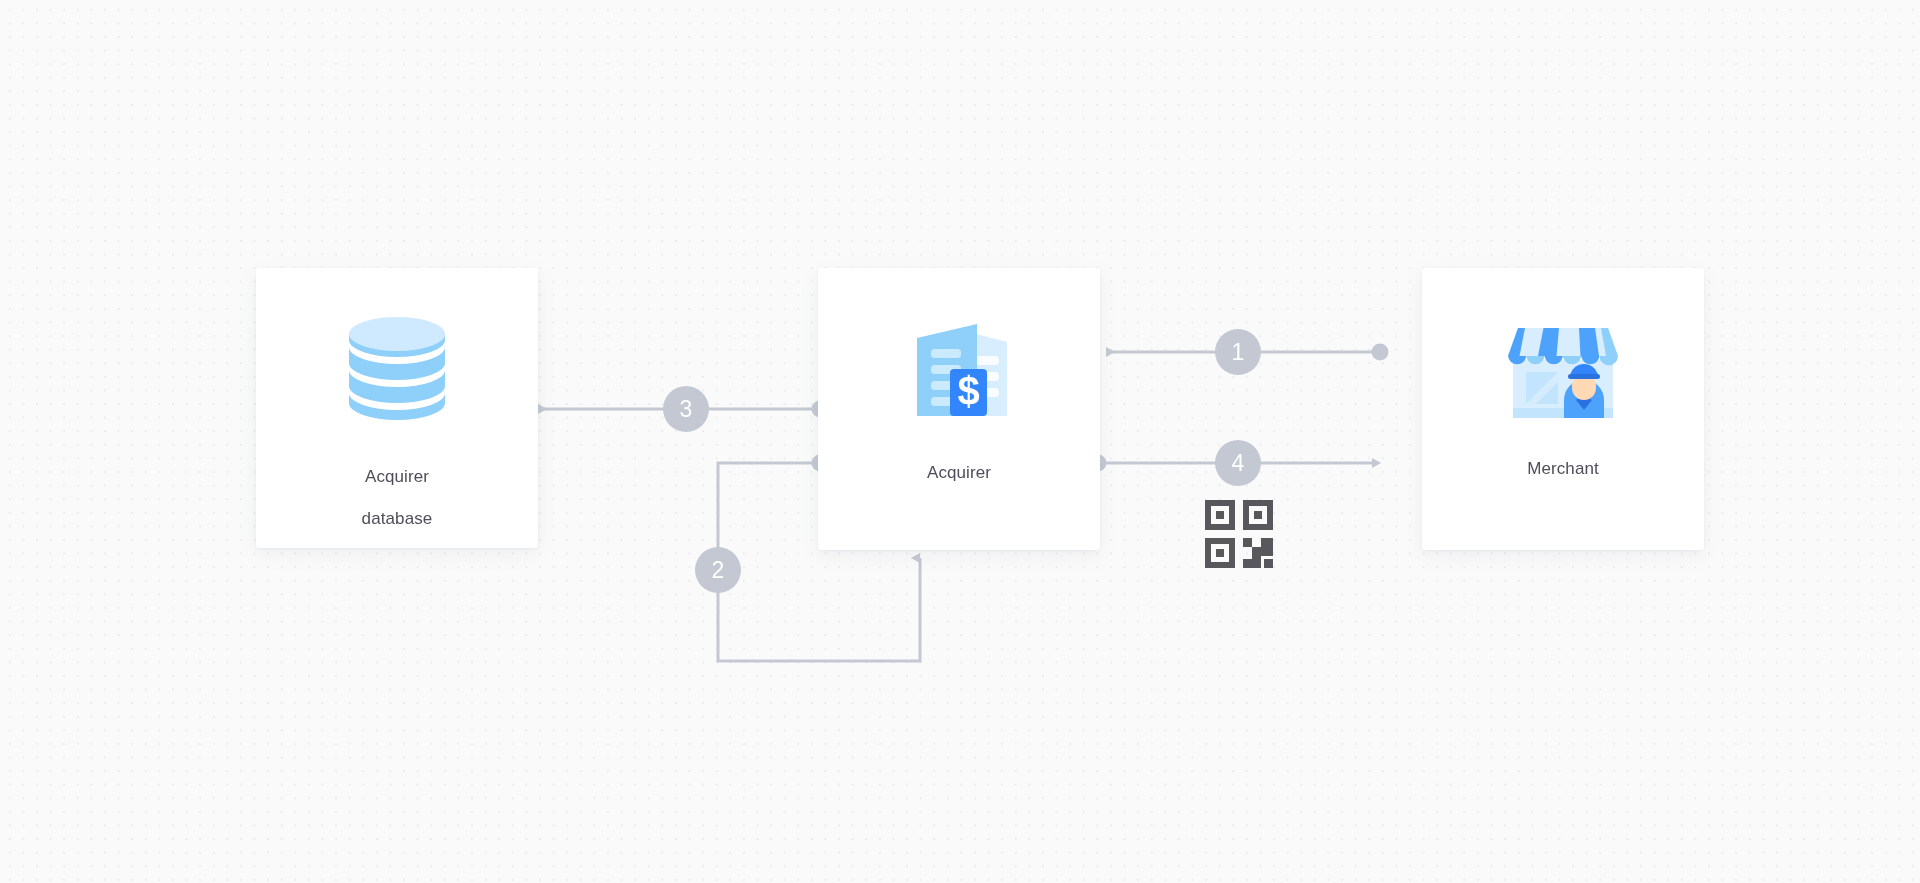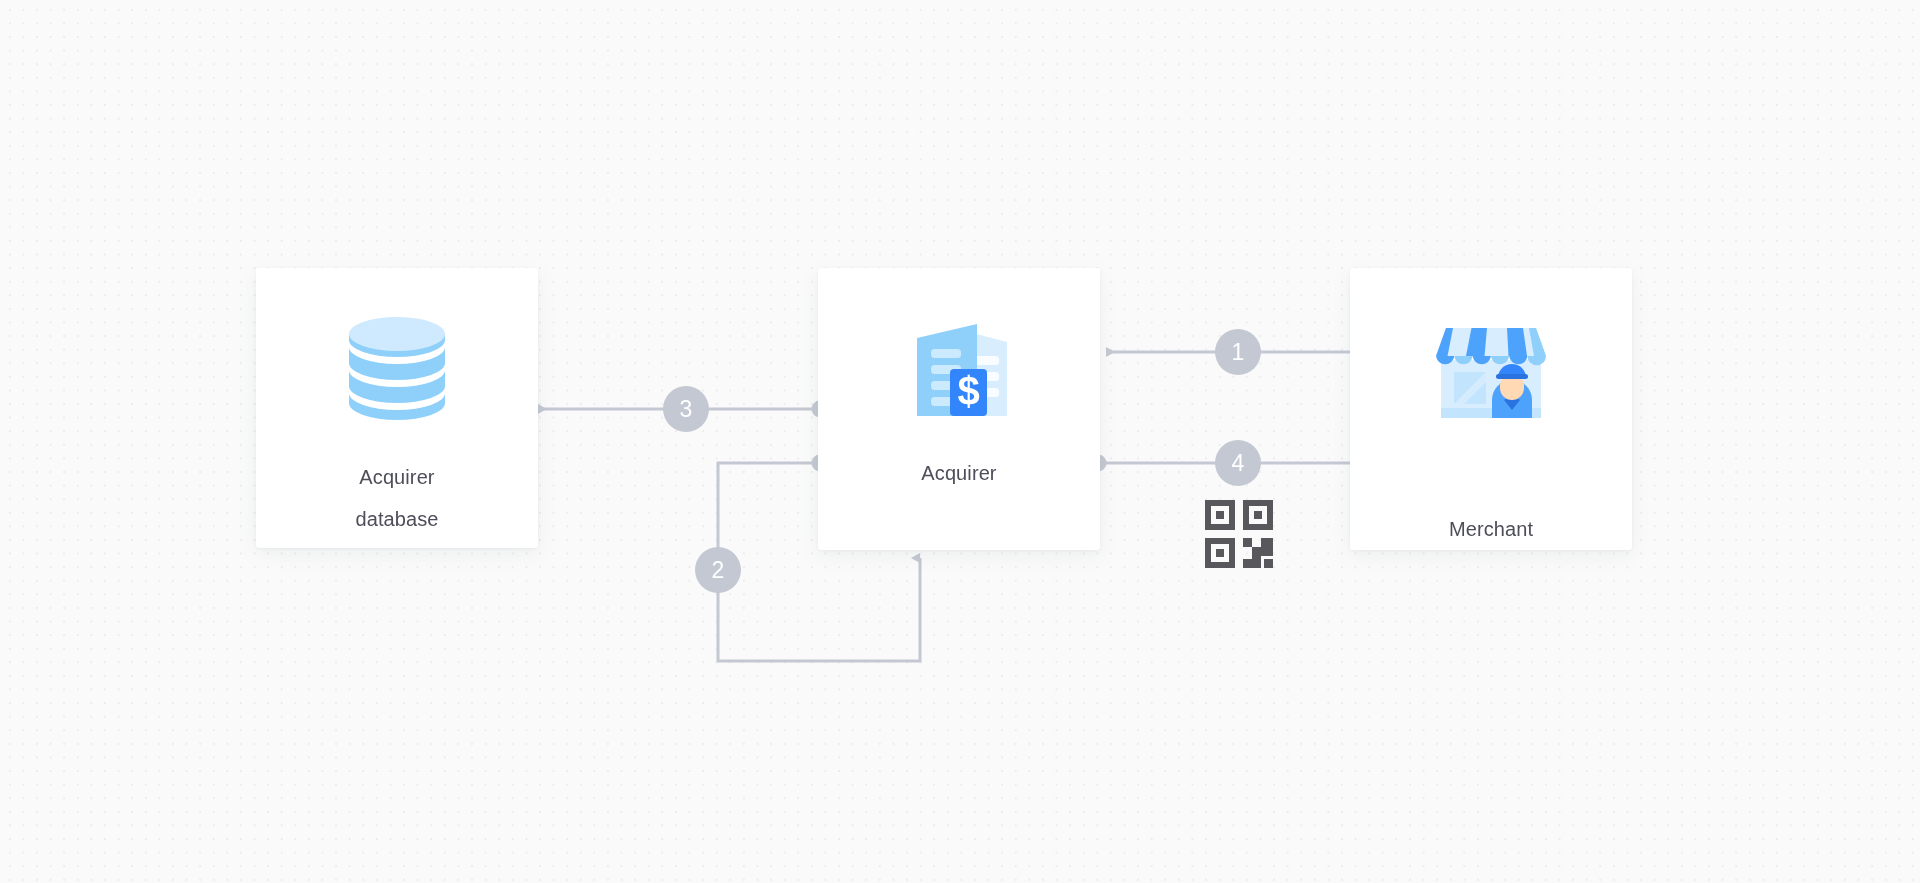--- a/index.html
+++ b/index.html
@@ -43,30 +43,30 @@
     display: flex;
     flex-direction: column;
     align-items: center;
     justify-content: flex-start;
   }
   .node-icon {
     display: block;
   }
   .node-label {
     color: #4e4e5a;
-    font-size: 20px;
+    font-size: 17px;
     line-height: 42px;
     text-align: center;
     letter-spacing: 0.1px;
     white-space: pre-line;
   }
 
   #node-db      { left: 256px;  top: 268px; width: 282px; height: 280px; }
   #node-acq     { left: 818px;  top: 268px; width: 282px; height: 282px; }
-  #node-merch   { left: 1350px; top: 268px; width: 282px; height: 282px; justify-content: space-between; }
+  #node-merch   { left: 1422px; top: 268px; width: 282px; height: 282px; }
 
   #node-db .node-icon    { margin-top: 42px; }
   #node-db .node-label   { margin-top: 28px; }
   #node-acq .node-icon   { margin-top: 44px; }
   #node-acq .node-label  { margin-top: 30px; }
   #node-merch .node-icon { margin-top: 48px; }
   #node-merch .node-label{ margin-top: 30px; }
 
   
   .badge {

